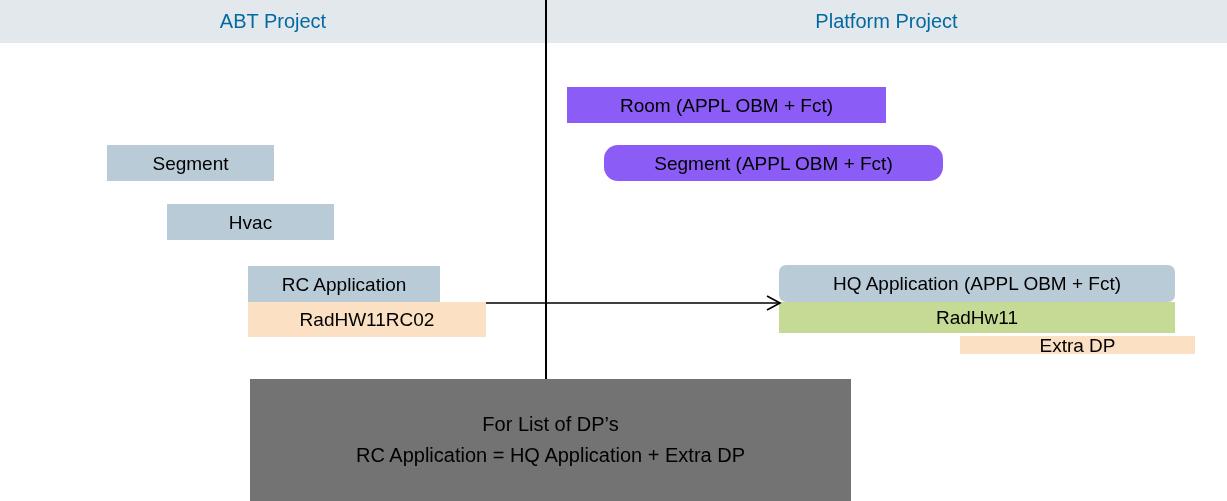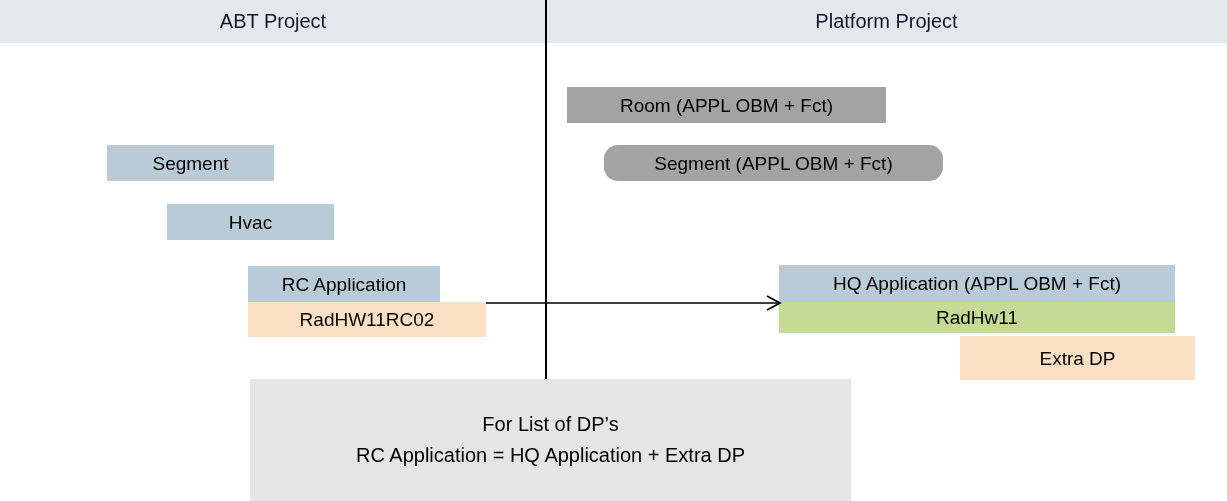--- a/index.html
+++ b/index.html
@@ -28,21 +28,21 @@
     width: 1227px;
     height: 43px;
     background: #e3e8ec;
   }
   .header-title {
     position: absolute;
     top: 0;
     height: 43px;
     line-height: 43px;
     font-size: 20px;
-    color: #0f172a;
+    color: #0369a1;
     text-align: center;
     white-space: nowrap;
   }
   .header-title.left  { left: 0px;   width: 546px; }
   .header-title.right { left: 546px; width: 681px; }
 
   
   .divider {
     position: absolute;
     left: 545px;
@@ -58,29 +58,29 @@
     box-sizing: border-box;
     display: flex;
     align-items: center;
     justify-content: center;
     font-size: 19px;
     color: #000000;
     white-space: nowrap;
     line-height: 1;
   }
   .box.blue   { background: #bacbd8; }
-  .box.green  { background: #a3a3a3; }
+  .box.green  { background: #8b5cf6; }
   .box.dgreen { background: #c5da95; }
   .box.peach  { background: #fce0c4; }
 
   
   .summary {
     position: absolute;
     box-sizing: border-box;
-    background: #e5e5e5;
+    background: #737373;
     display: flex;
     flex-direction: column;
     align-items: center;
     justify-content: center;
     font-size: 20px;
     color: #000000;
     line-height: 1.55;
     white-space: nowrap;
   }
 
@@ -112,25 +112,25 @@
 
   <div class="box blue" style="left:248px; top:266px; width:192px; height:36px;">RC Application</div>
 
   <div class="box peach" style="left:248px; top:302px; width:238px; height:35px;">RadHW11RC02</div>
 
   <div class="box green" style="left:567px; top:87px;  width:319px; height:36px;">Room (APPL OBM + Fct)</div>
 
   <div class="box green" style="left:604px; top:145px; width:339px; height:36px;border-radius:14px;">Segment (APPL OBM + Fct)</div>
 
 
-  <div class="box blue" style="left:779px; top:265px; width:396px; height:37px;">HQ Application  (APPL OBM + Fct)</div>
+  <div class="box blue" style="left:779px; top:265px; width:396px; height:37px;border-radius:7px;">HQ Application  (APPL OBM + Fct)</div>
 
   <div class="box dgreen" style="left:779px; top:302px; width:396px; height:31px;">RadHw11</div>
 
-  <div class="box peach" style="left:960px; top:336px; width:235px; height:44px;">Extra DP</div>
+  <div class="box peach" style="left:960px; top:336px; width:235px; height:18px;">Extra DP</div>
 
   <div class="arrow-wrap">
     <svg width="296" height="22" viewBox="0 0 296 22">
       <line x1="0" y1="11" x2="293" y2="11" stroke="#000000" stroke-width="1.6"></line>
       <polyline points="281,4 294,11 281,18" fill="none" stroke="#000000" stroke-width="1.6"></polyline>
     </svg>
   </div>
 
   <div class="summary" style="left:250px; top:379px; width:601px; height:122px;">
     <div>For List of DP’s</div>

